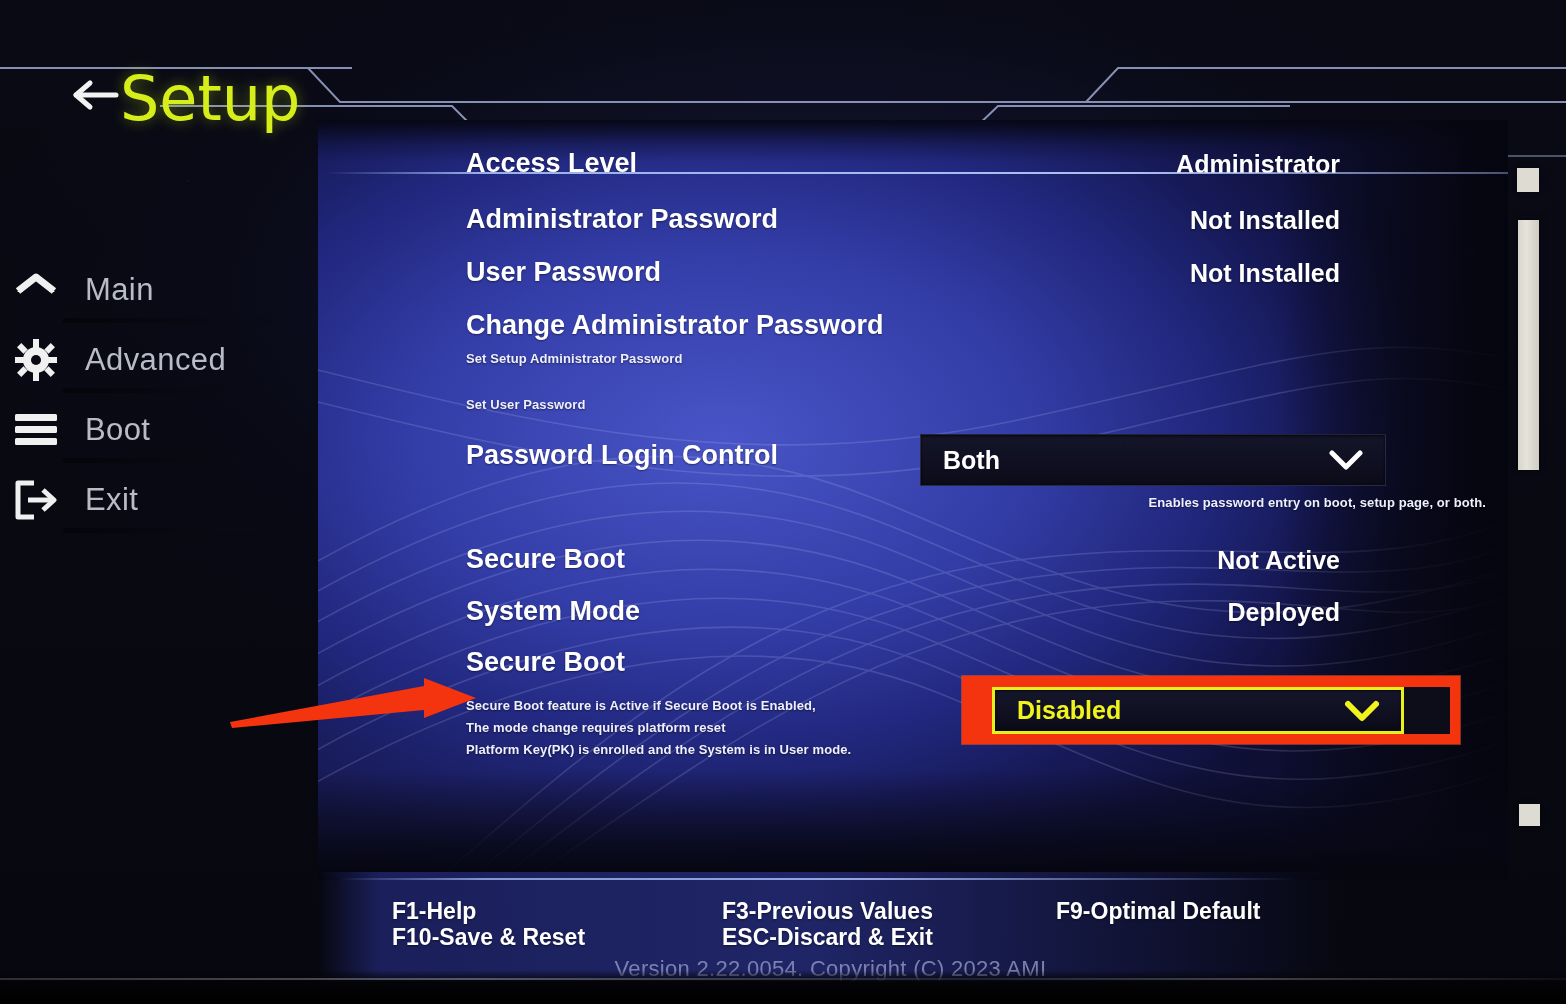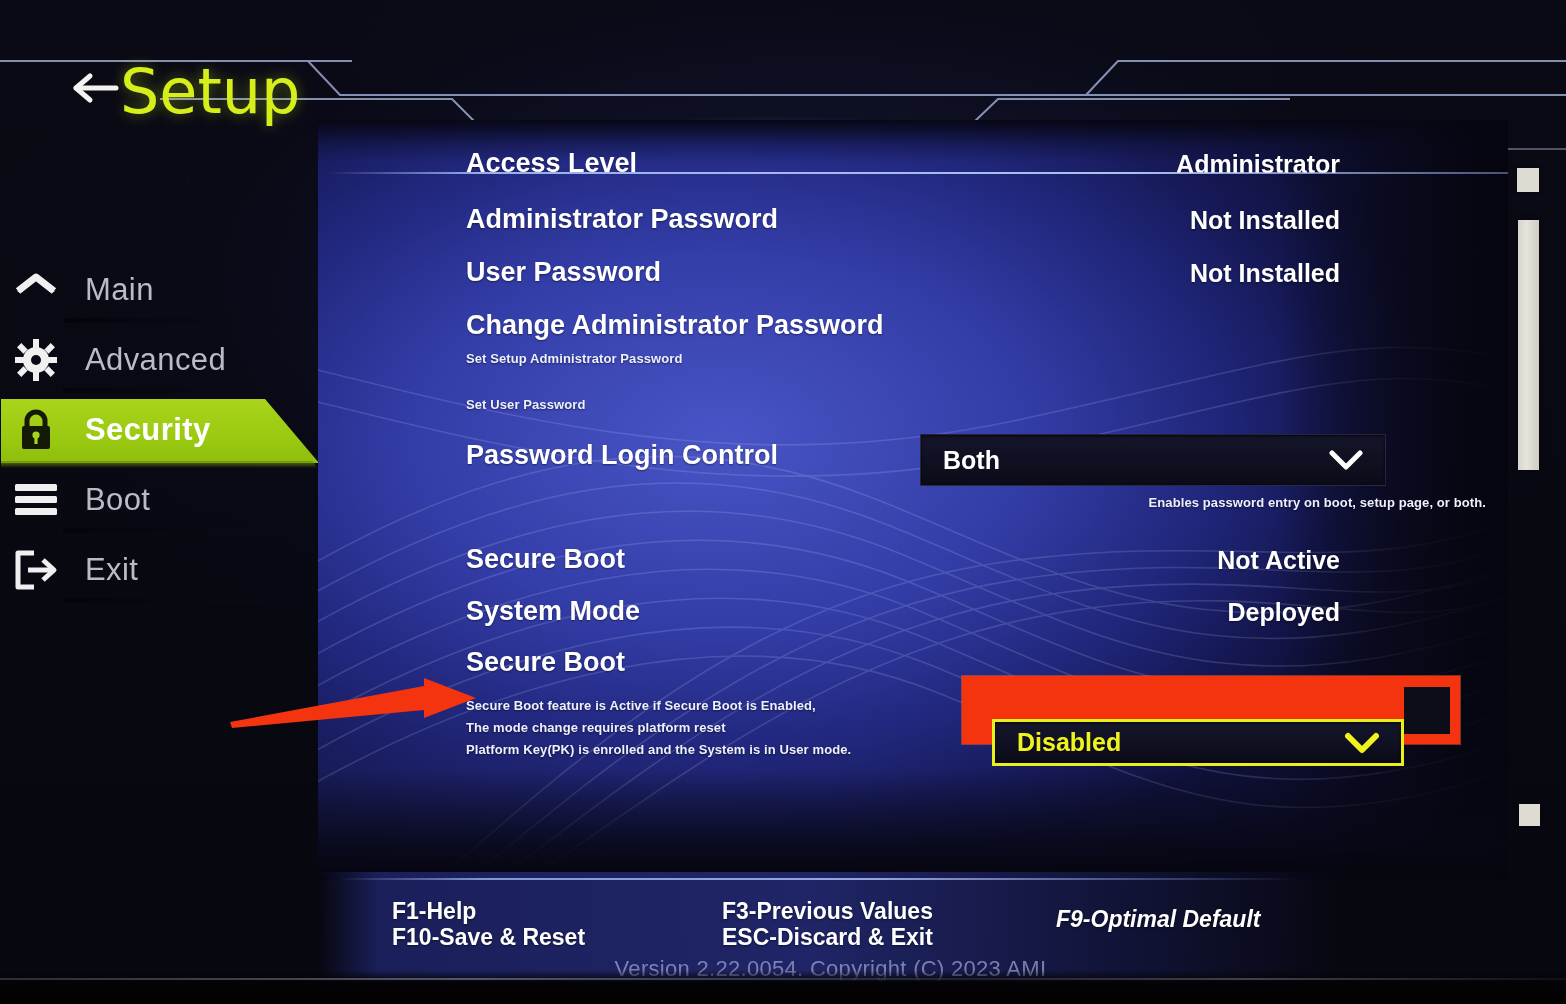--- a/index.html
+++ b/index.html
@@ -56,21 +56,21 @@
     content: "";
     position: absolute;
     left: 0; right: 0; top: 8px; height: 2px;
     background: linear-gradient(90deg, rgba(120,120,130,.35) 0%, rgba(180,180,190,.45) 30%, rgba(90,90,100,.30) 62%, rgba(160,160,170,.38) 80%, rgba(60,60,70,.2) 100%);
     filter: blur(.6px);
   }
 
   
   .header {
     position: absolute;
-    left: 0; top: 9px;
+    left: 0; top: 16px;
     width: 1566px; height: 150px;
   }
   .back-arrow {
     position: absolute;
     left: 68px; top: 62px;
     width: 52px; height: 34px;
   }
   .title-setup {
     position: absolute;
     left: 120px; top: 46px;
@@ -239,21 +239,20 @@
     right: 100px; top: -6px;
     width: 420px; height: 50px;
   }
 
   .dd-secure {
     left: 0; top: 0;
     width: 412px; height: 47px;
     border: 3px solid #e8f01c;
     background: linear-gradient(180deg, #16162c 0%, #101022 55%, #0a0a16 100%);
     box-sizing: border-box;
-    margin-top: 32px;
   }
   .dd-secure .dropdown-text { color: #f0f41c; }
 
   
   .anno-box {
     position: absolute;
     left: 962px; top: 676px;
     width: 498px; height: 68px;
     background: #f4330f;
     box-shadow: 0 0 0 1px rgba(255,90,40,.5);
@@ -319,21 +318,21 @@
     font-size: 23px;
     font-weight: 700;
     color: #ffffff;
     white-space: nowrap;
     text-shadow: 0 1px 2px rgba(0,0,0,.5);
   }
   .fk.k1 { left: 74px;  top: 26px; }
   .fk.k2 { left: 74px;  top: 52px; }
   .fk.k3 { left: 404px; top: 26px; }
   .fk.k4 { left: 404px; top: 52px; }
-  .fk.k5 { left: 738px; top: 34px; font-style: italic; }
+  .fk.k5 { left: 738px; top: 26px; }
   .version {
     position: absolute;
     left: 0; right: 0; top: 84px;
     text-align: center;
     font-size: 22px;
     font-weight: 400;
     color: #8e96c4;
     opacity: .82;
     letter-spacing: .3px;
   }
@@ -400,33 +399,20 @@
             <rect x="4" y="28" width="6" height="9" transform="rotate(45 7 33)"></rect>
             <rect x="32" y="28" width="6" height="9" transform="rotate(-45 35 33)"></rect>
           </g>
           <circle cx="21" cy="21" r="5" fill="#0a0a14"></circle>
         </svg>
       </div>
       <div class="nav-label">Advanced</div>
       <div class="nav-sep"></div>
     </div>
 
-    <div class="nav-item active">
-      <div class="active-bg"></div>
-      <div class="active-bg-shadow"></div>
-      <div class="nav-icon">
-        <svg width="36" height="42" viewBox="0 0 36 42">
-          <path d="M9 18 V12 a9 9 0 0 1 18 0 V18" stroke="#141a06" stroke-width="5" fill="none"></path>
-          <rect x="4" y="17" width="28" height="23" rx="2" fill="#141a06"></rect>
-          <circle cx="18" cy="26" r="3.6" fill="#a9d41a"></circle>
-          <rect x="16.4" y="26" width="3.2" height="9" fill="#a9d41a"></rect>
-        </svg>
-      </div>
-      <div class="nav-label">Security</div>
-    </div>
 
     <div class="nav-item">
       <div class="nav-icon">
         <svg width="46" height="34" viewBox="0 0 46 34">
           <g fill="#f0f0f0">
             <rect x="2" y="1" width="42" height="7" rx="1.5"></rect>
             <rect x="2" y="13" width="42" height="7" rx="1.5"></rect>
             <rect x="2" y="25" width="42" height="7" rx="1.5"></rect>
           </g>
         </svg>

